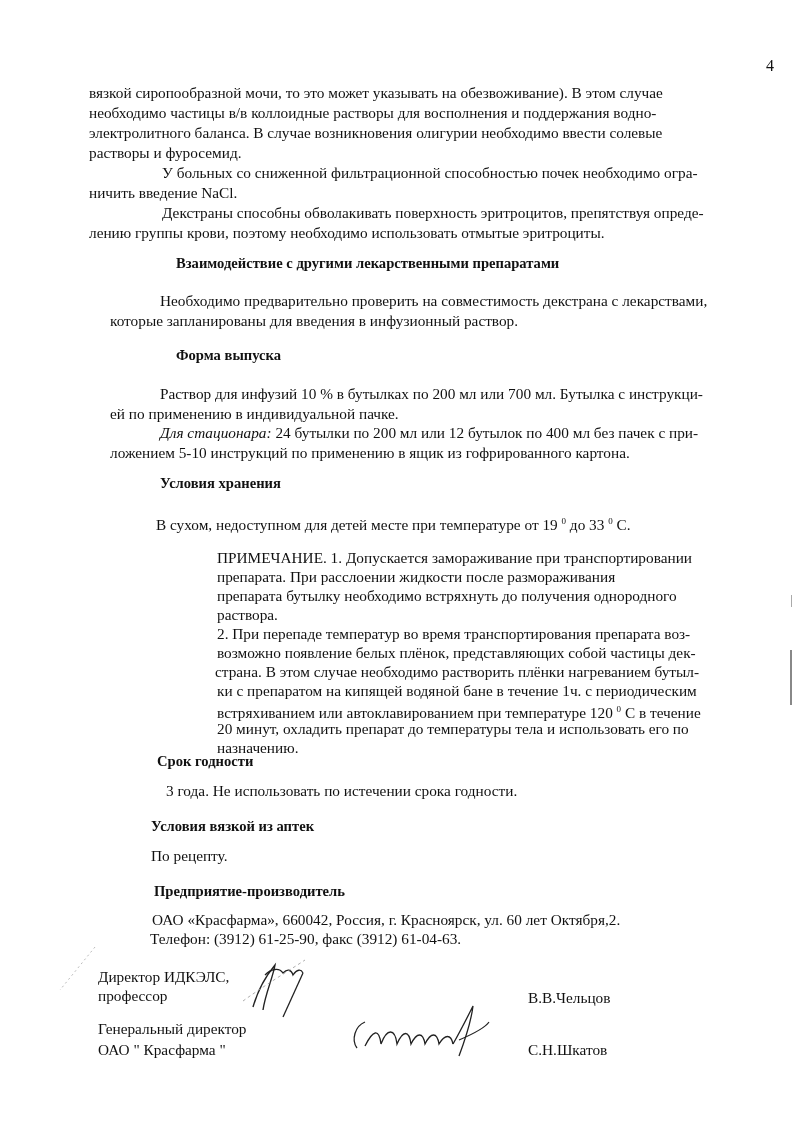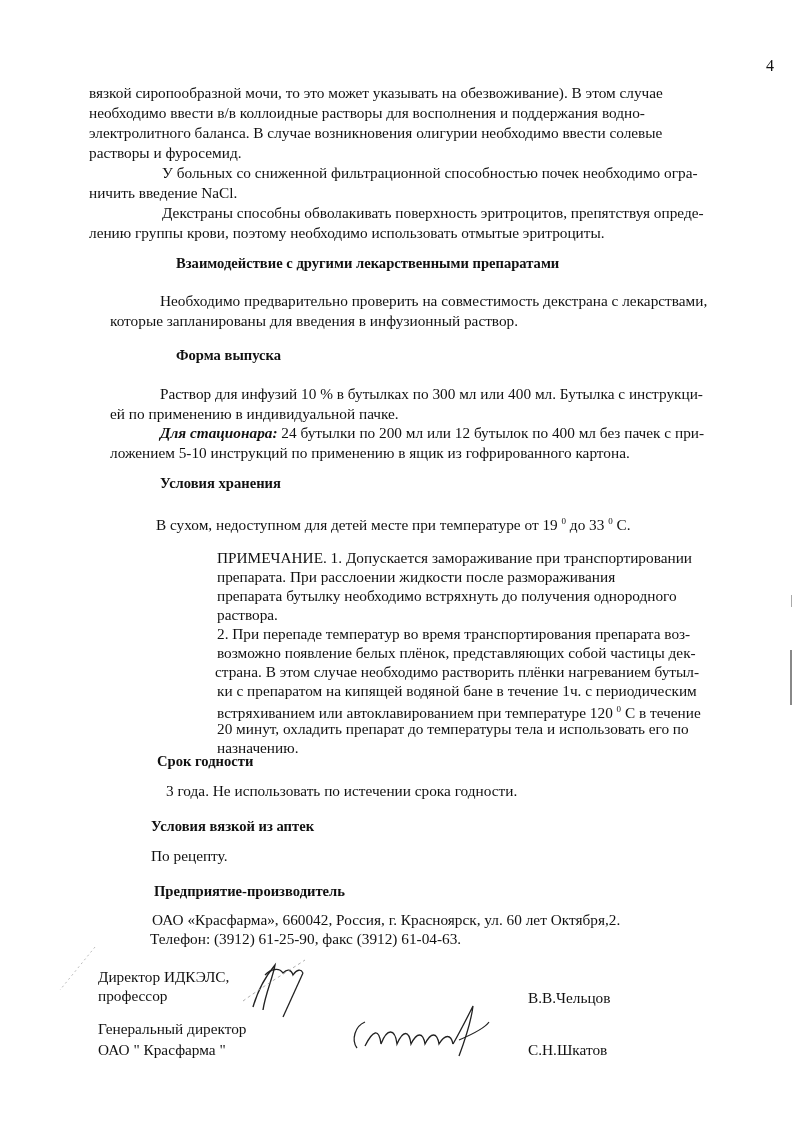--- a/index.html
+++ b/index.html
@@ -5,45 +5,45 @@
   html, body { margin: 0; padding: 0; background: #ffffff; }
   body {
     width: 800px; height: 1131px; position: relative; overflow: hidden;
     font-family: "Liberation Serif", "DejaVu Serif", serif;
     color: #111; font-size: 15.3px;
   }
   .abs { position: absolute; white-space: nowrap; }
   .pageno { left: 766px; top: 57px; font-size: 16px; }
   .line { line-height: 19px; }
   .b { font-weight: bold; font-size: 14.6px; }
-  .i { font-style: italic; font-weight: bold; }
+  .i { font-style: italic; }
   sup { font-size: 9px; vertical-align: 6px; }
   .sig { position: absolute; }
   .scan-mark { position: absolute; background: #555; }
 </style>
 </head>
 <body>
 
 <div class="abs pageno">4</div>
 
 <div class="abs line" style="left:89px;top:83px">вязкой сиропообразной мочи, то это может указывать на обезвоживание). В этом случае</div>
-<div class="abs line" style="left:89px;top:103px">необходимо ввести в/в коллоидные растворы для восполнения и поддержания водно-</div>
+<div class="abs line" style="left:89px;top:103px">необходимо частицы в/в коллоидные растворы для восполнения и поддержания водно-</div>
 <div class="abs line" style="left:89px;top:123px">электролитного баланса. В случае возникновения олигурии необходимо ввести солевые</div>
 <div class="abs line" style="left:89px;top:143px">растворы и фуросемид.</div>
 <div class="abs line" style="left:162px;top:163px">У больных со сниженной фильтрационной способностью почек необходимо огра-</div>
 <div class="abs line" style="left:89px;top:183px">ничить введение NaCl.</div>
 <div class="abs line" style="left:162px;top:203px">Декстраны способны обволакивать поверхность эритроцитов, препятствуя опреде-</div>
 <div class="abs line" style="left:89px;top:223px">лению группы крови, поэтому необходимо использовать отмытые эритроциты.</div>
 
 <div class="abs line b" style="left:176px;top:254px">Взаимодействие с другими лекарственными препаратами</div>
 <div class="abs line" style="left:160px;top:291px">Необходимо предварительно проверить на совместимость декстрана с лекарствами,</div>
 <div class="abs line" style="left:110px;top:311px">которые запланированы для введения в инфузионный раствор.</div>
 
 <div class="abs line b" style="left:176px;top:346px">Форма выпуска</div>
-<div class="abs line" style="left:160px;top:384px">Раствор для инфузий 10 % в бутылках по 300 мл или 400 мл. Бутылка с инструкци-</div>
+<div class="abs line" style="left:160px;top:384px">Раствор для инфузий 10 % в бутылках по 200 мл или 700 мл. Бутылка с инструкци-</div>
 <div class="abs line" style="left:110px;top:404px">ей по применению в индивидуальной пачке.</div>
 <div class="abs line" style="left:160px;top:423px">
   <span class="i">Для стационара:</span><span> 24 бутылки по 200 мл или 12 бутылок по 400 мл без пачек с при-</span>
 </div>
 <div class="abs line" style="left:110px;top:443px">ложением 5-10 инструкций по применению в ящик из гофрированного картона.</div>
 
 <div class="abs line b" style="left:160px;top:474px">Условия хранения</div>
 <div class="abs line" style="left:156px;top:512px">
   <span>В сухом, недоступном для детей месте при температуре от 19 </span><sup>0</sup><span> до 33 </span><sup>0</sup><span> С.</span>
 </div>

